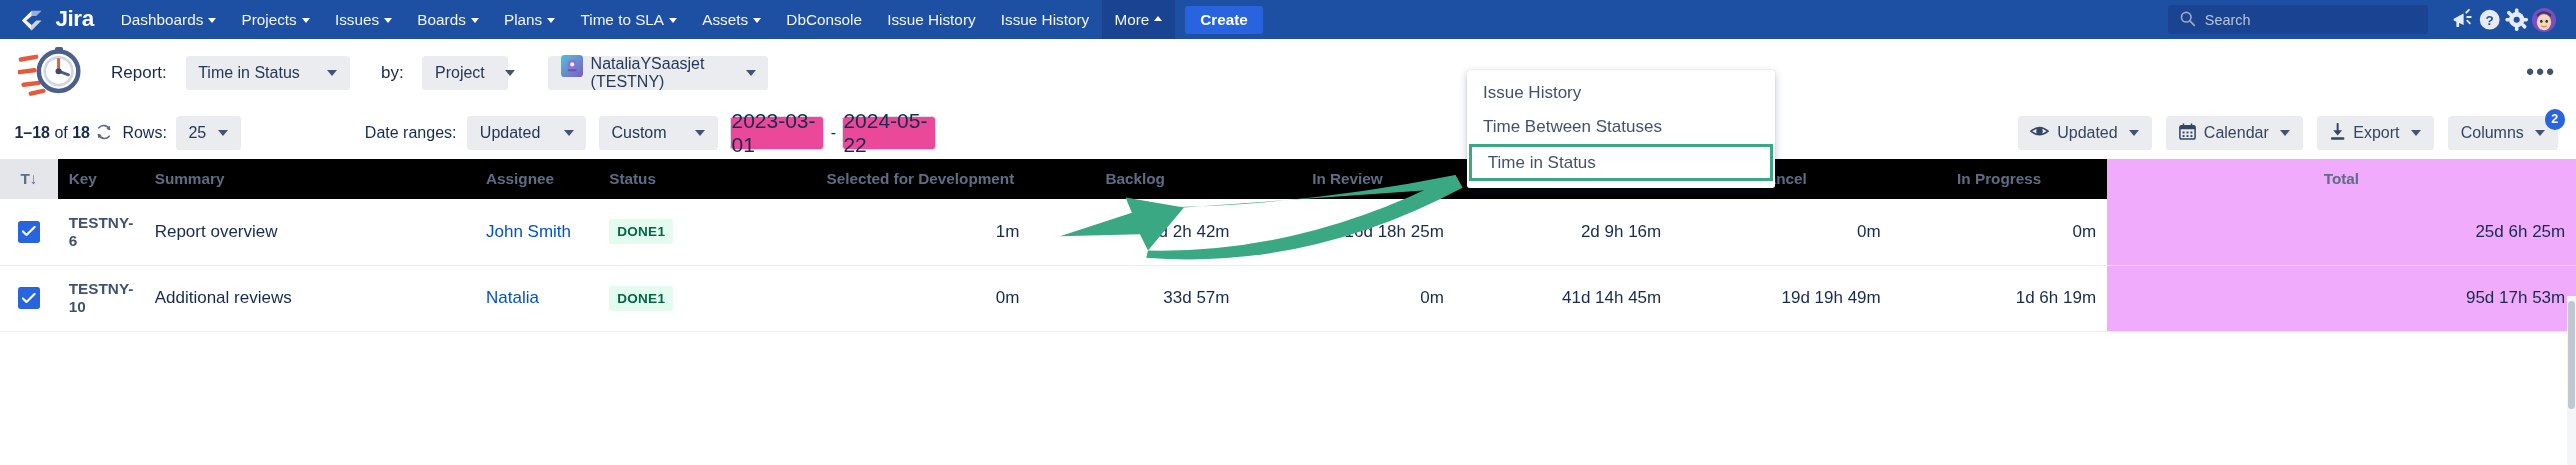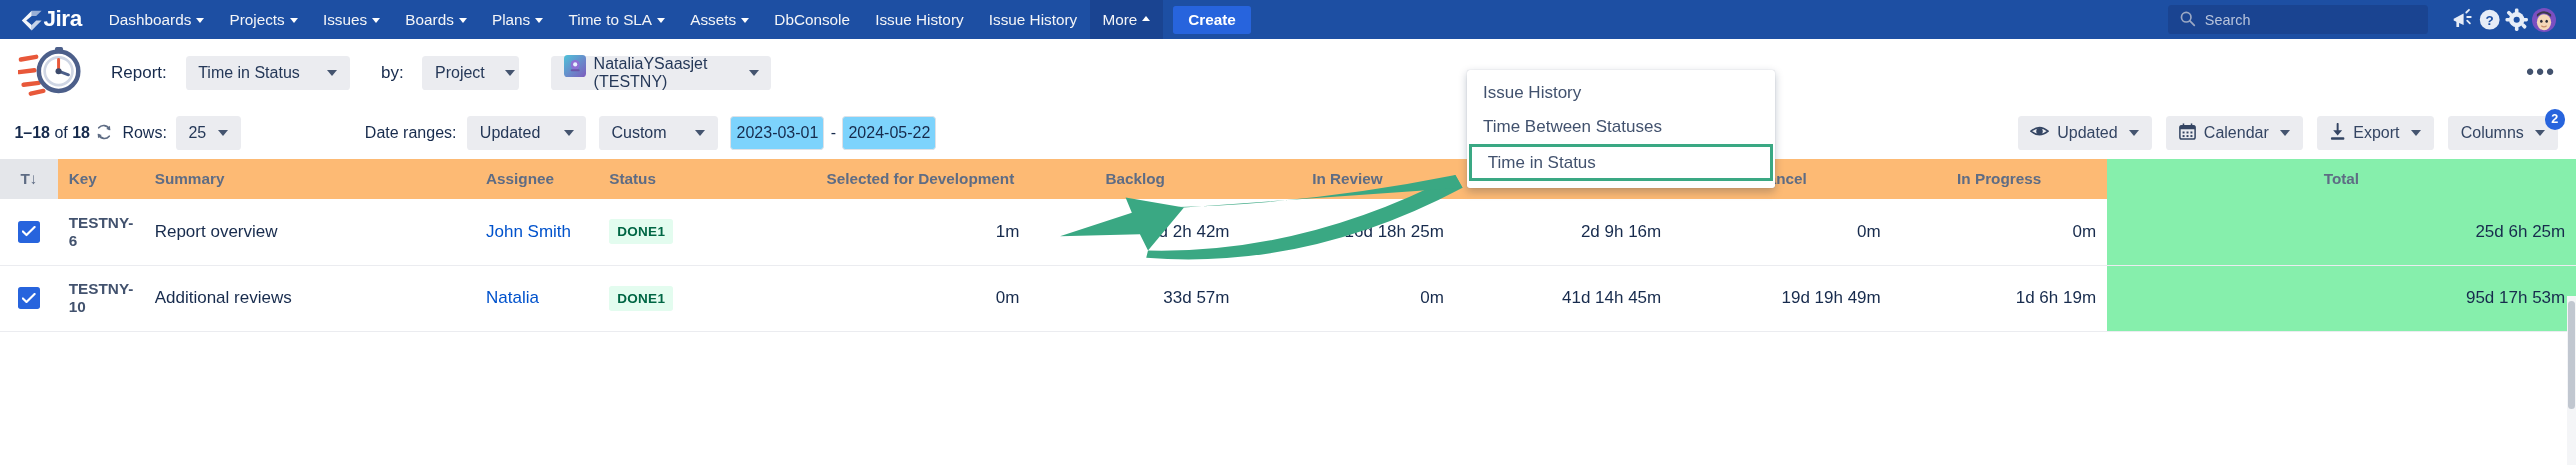--- a/index.html
+++ b/index.html
@@ -12,21 +12,21 @@
 
   
   #topnav {
     position: absolute; left: 0; top: 0;
     width: 2576px; height: 39px;
     background: #1d4fa3;
     display: flex; align-items: center;
     color: #ffffff;
   }
   .logo-wrap {
-    display: flex; align-items: center; gap: 0;
+    display: flex; align-items: center; gap: 12px;
     padding: 0 14.4px 0 20px; height: 39px;
   }
   .logo-mark { width: 23.4px; height: 23.4px; position: relative; }
   .logo-text { font-size: 22.5px; font-weight: 700; letter-spacing: -0.4px; line-height: 1; }
 
   .nav-items { display: flex; align-items: center; height: 39px; }
   .nav-item {
     display: flex; align-items: center; gap: 5px;
     height: 39px; padding: 0 12.6px;
     font-size: 15.3px; color: #f4f5f7; white-space: nowrap;
@@ -71,21 +71,21 @@
   .rb-label { font-size: 17px; color: #172b4d; margin-right: 10.8px; white-space: nowrap; }
   .sel {
     background: #ebecf0; border-radius: 3.6px; height: 34px;
     display: flex; align-items: center; justify-content: space-between;
     padding: 0 12.6px; font-size: 16px; color: #253858; cursor: pointer;
   }
   .sel .cd { width: 0; height: 0; border-left: 5.4px solid transparent;
              border-right: 5.4px solid transparent; border-top: 6.3px solid #44546f;
              margin-left: 20px; }
   #sel-report { width: 164px; margin-right: 23.4px; }
-  #sel-by { width: 97px; margin-right: 24px; }
+  #sel-by { width: 86px; margin-right: 32px; }
   #sel-project { width: 220px; }
   .proj-icon {
     width: 21.6px; height: 21.6px; border-radius: 3.6px; margin-right: 8px;
     background: linear-gradient(135deg, #4fc3d9, #7d5bbe);
     display: flex; align-items: center; justify-content: center; flex: none;
   }
   .dots-btn {
     margin-left: auto; margin-right: 20px; font-size: 23.4px; color: #42526e;
     letter-spacing: 1.8px; cursor: pointer; line-height: 1;
   }
@@ -98,23 +98,23 @@
   }
   .count-txt { font-size: 16px; color: #172b4d; margin-right: 3.6px; }
   .count-txt b { font-weight: 700; }
   .refresh-ic { margin: 0 9px 0 1.8px; cursor: pointer; }
   .rows-lbl { font-size: 16px; color: #172b4d; margin-right: 9px; }
   #sel-rows { width: 65px; }
   .dr-lbl { font-size: 16px; color: #172b4d; margin: 0 10.8px 0 0; white-space: nowrap; }
   #sel-updated { width: 119px; margin-right: 12.6px; }
   #sel-custom { width: 119px; margin-right: 12.6px; }
   .date-inp {
-    background: #7dd3fc; border: 0.9px solid #dfe1e6; border-radius: 3.6px;
+    background: #ec4899; border: 0.9px solid #dfe1e6; border-radius: 3.6px;
     height: 34px; width: 94px; display: flex; align-items: center;
-    justify-content: center; font-size: 16px; color: #172b4d; cursor: pointer;
+    justify-content: center; font-size: 21px; color: #172b4d; cursor: pointer;
   }
   .dash-sep { margin: 0 6.3px; font-size: 16px; color: #172b4d; }
 
   .right-tools { margin-left: auto; display: flex; align-items: center;
                  gap: 14.4px; padding-right: 18px; position: relative; }
   .tool-btn {
     background: #ebecf0; border-radius: 3.6px; height: 34px;
     display: flex; align-items: center; gap: 8px; padding: 0 12.6px;
     font-size: 16px; color: #344563; cursor: pointer; white-space: nowrap;
   }
@@ -141,27 +141,27 @@
   }
   .menu-item.highlighted {
     border: 3.6px solid #3aa883; background: #ffffff;
     height: 37px; margin: 0 1.8px;
   }
 
   
   #table-area { position: absolute; left: 0; top: 159px; width: 2576px; height: 306px; }
   table { border-collapse: collapse; width: 2576px; table-layout: fixed; }
   thead th {
-    background: #fdba74; height: 40px; font-size: 15.3px; font-weight: 700;
+    background: #000000; height: 40px; font-size: 15.3px; font-weight: 700;
     color: #5e6c84; text-align: left; padding: 0 10.8px; vertical-align: middle;
     white-space: nowrap;
   }
   thead th.num { text-align: center; }
   th.selcol { width: 56px; background: #e4e6ea; text-align: center; padding: 0; }
-  th.total-col, td.total-col { background: #86efac; }
+  th.total-col, td.total-col { background: #f0abfc; }
   tbody td {
     height: 66px; font-size: 17px; color: #172b4d; padding: 0 10.8px;
     border-bottom: 0.9px solid #ebecf0; vertical-align: middle;
   }
   tbody td.num { text-align: right; font-size: 17px; }
   tbody td.selcol { text-align: center; padding: 0; }
   td.key-cell { font-size: 15.3px; font-weight: 700; color: #42526e; }
   .link { color: #0052cc; cursor: pointer; }
   .chk {
     width: 22.5px; height: 22.5px; background: #2764dd; border-radius: 2.7px;

